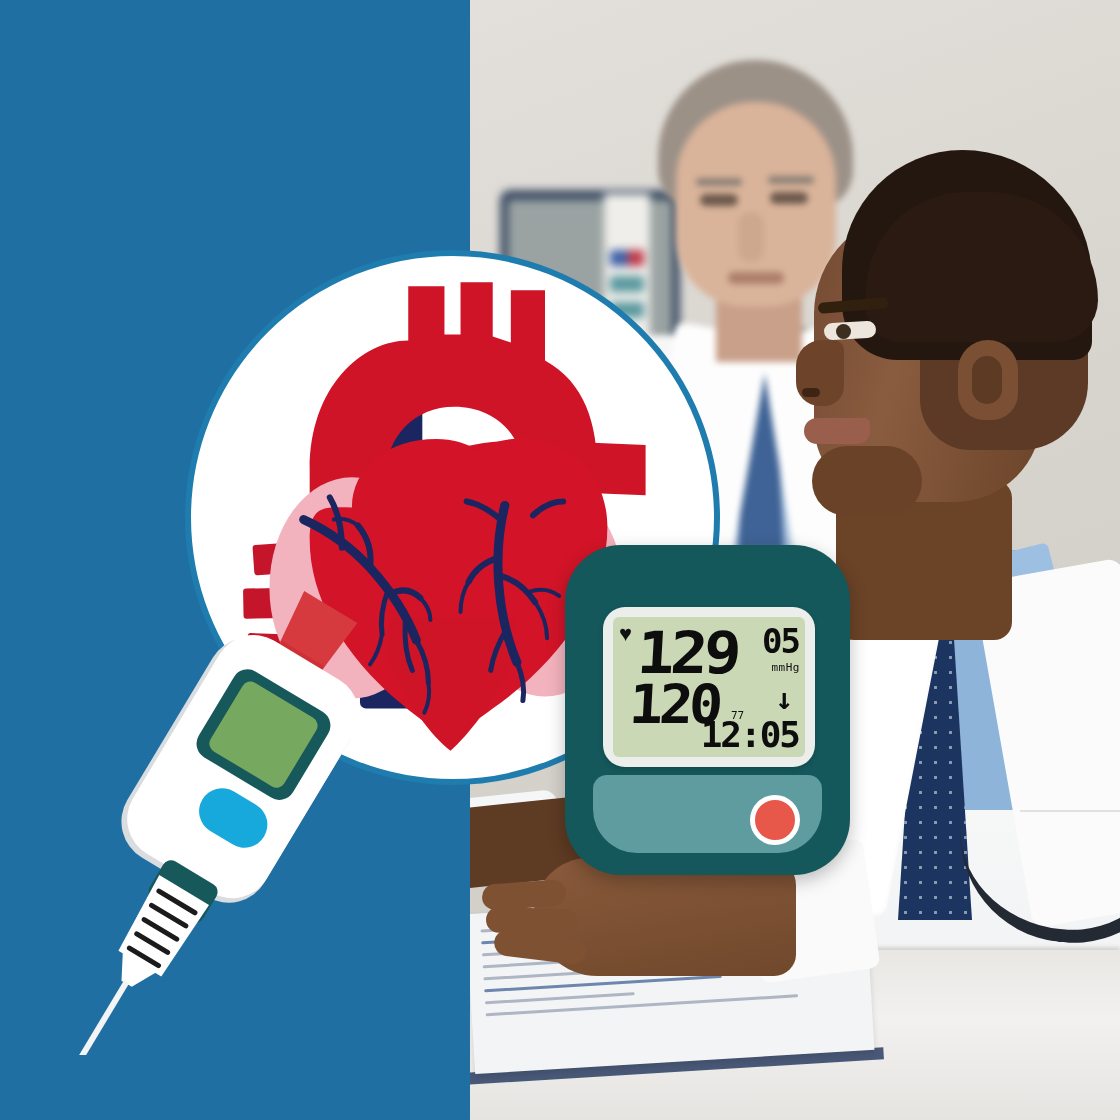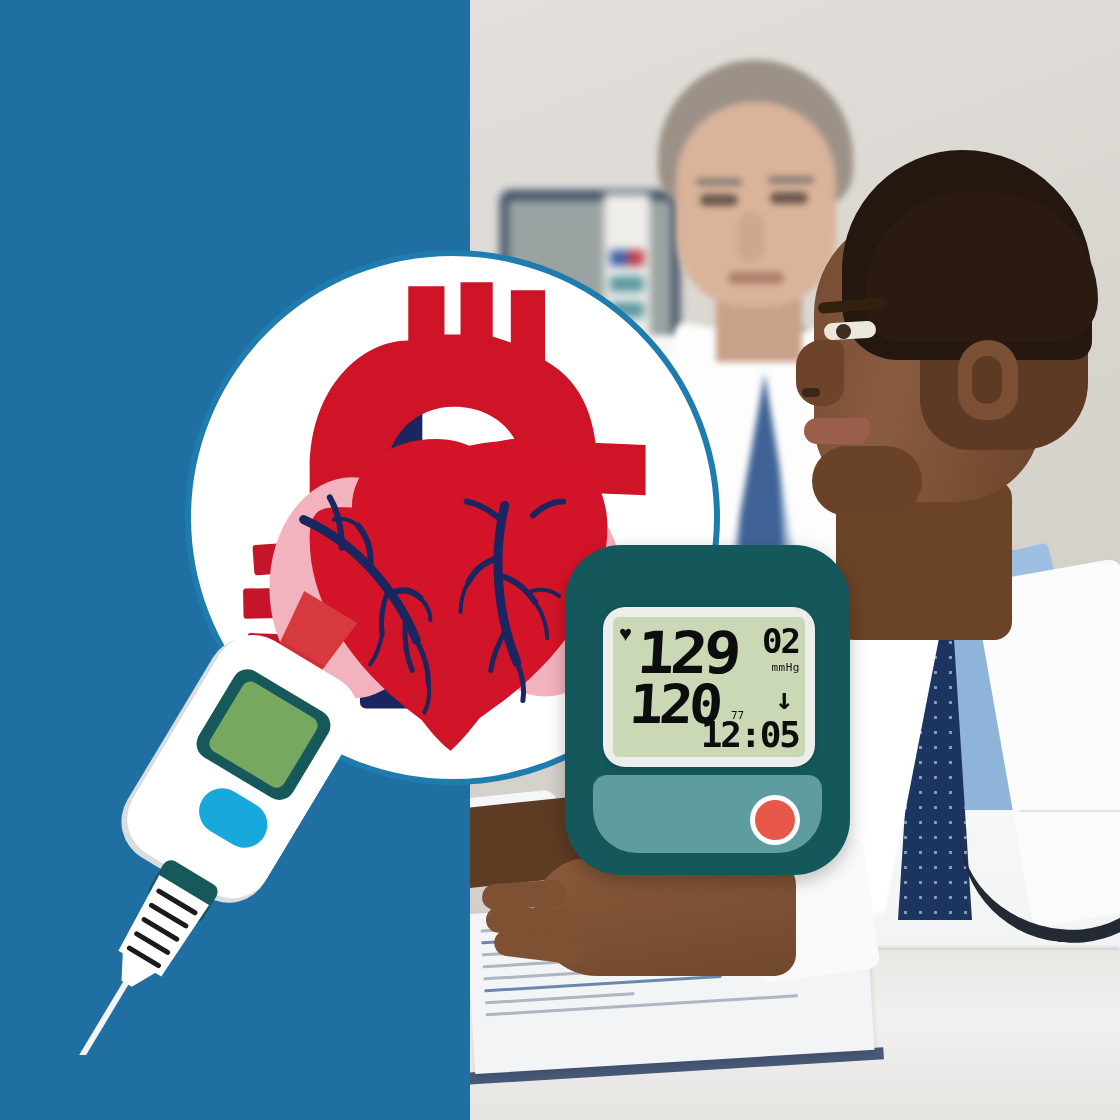--- a/index.html
+++ b/index.html
@@ -529,21 +529,21 @@
     </svg>
   </div>
 
   <div class="bpm">
     <div class="bpm-body">
       <div class="bpm-lower"></div>
       <div class="bpm-bezel">
         <div class="lcd">
           <span class="lcd-heart">♥</span>
           <span class="lcd-sys">129</span>
-          <span class="lcd-pulse">02</span>
+          <span class="lcd-pulse">05</span>
           <span class="lcd-unit">mmHg</span>
           <span class="lcd-dia">120</span>
           <span class="lcd-small">77</span>
           <span class="lcd-arrow">↓</span>
           <span class="lcd-time">12:05</span>
         </div>
       </div>
       <div class="bpm-btn"></div>
     </div>
   </div>

